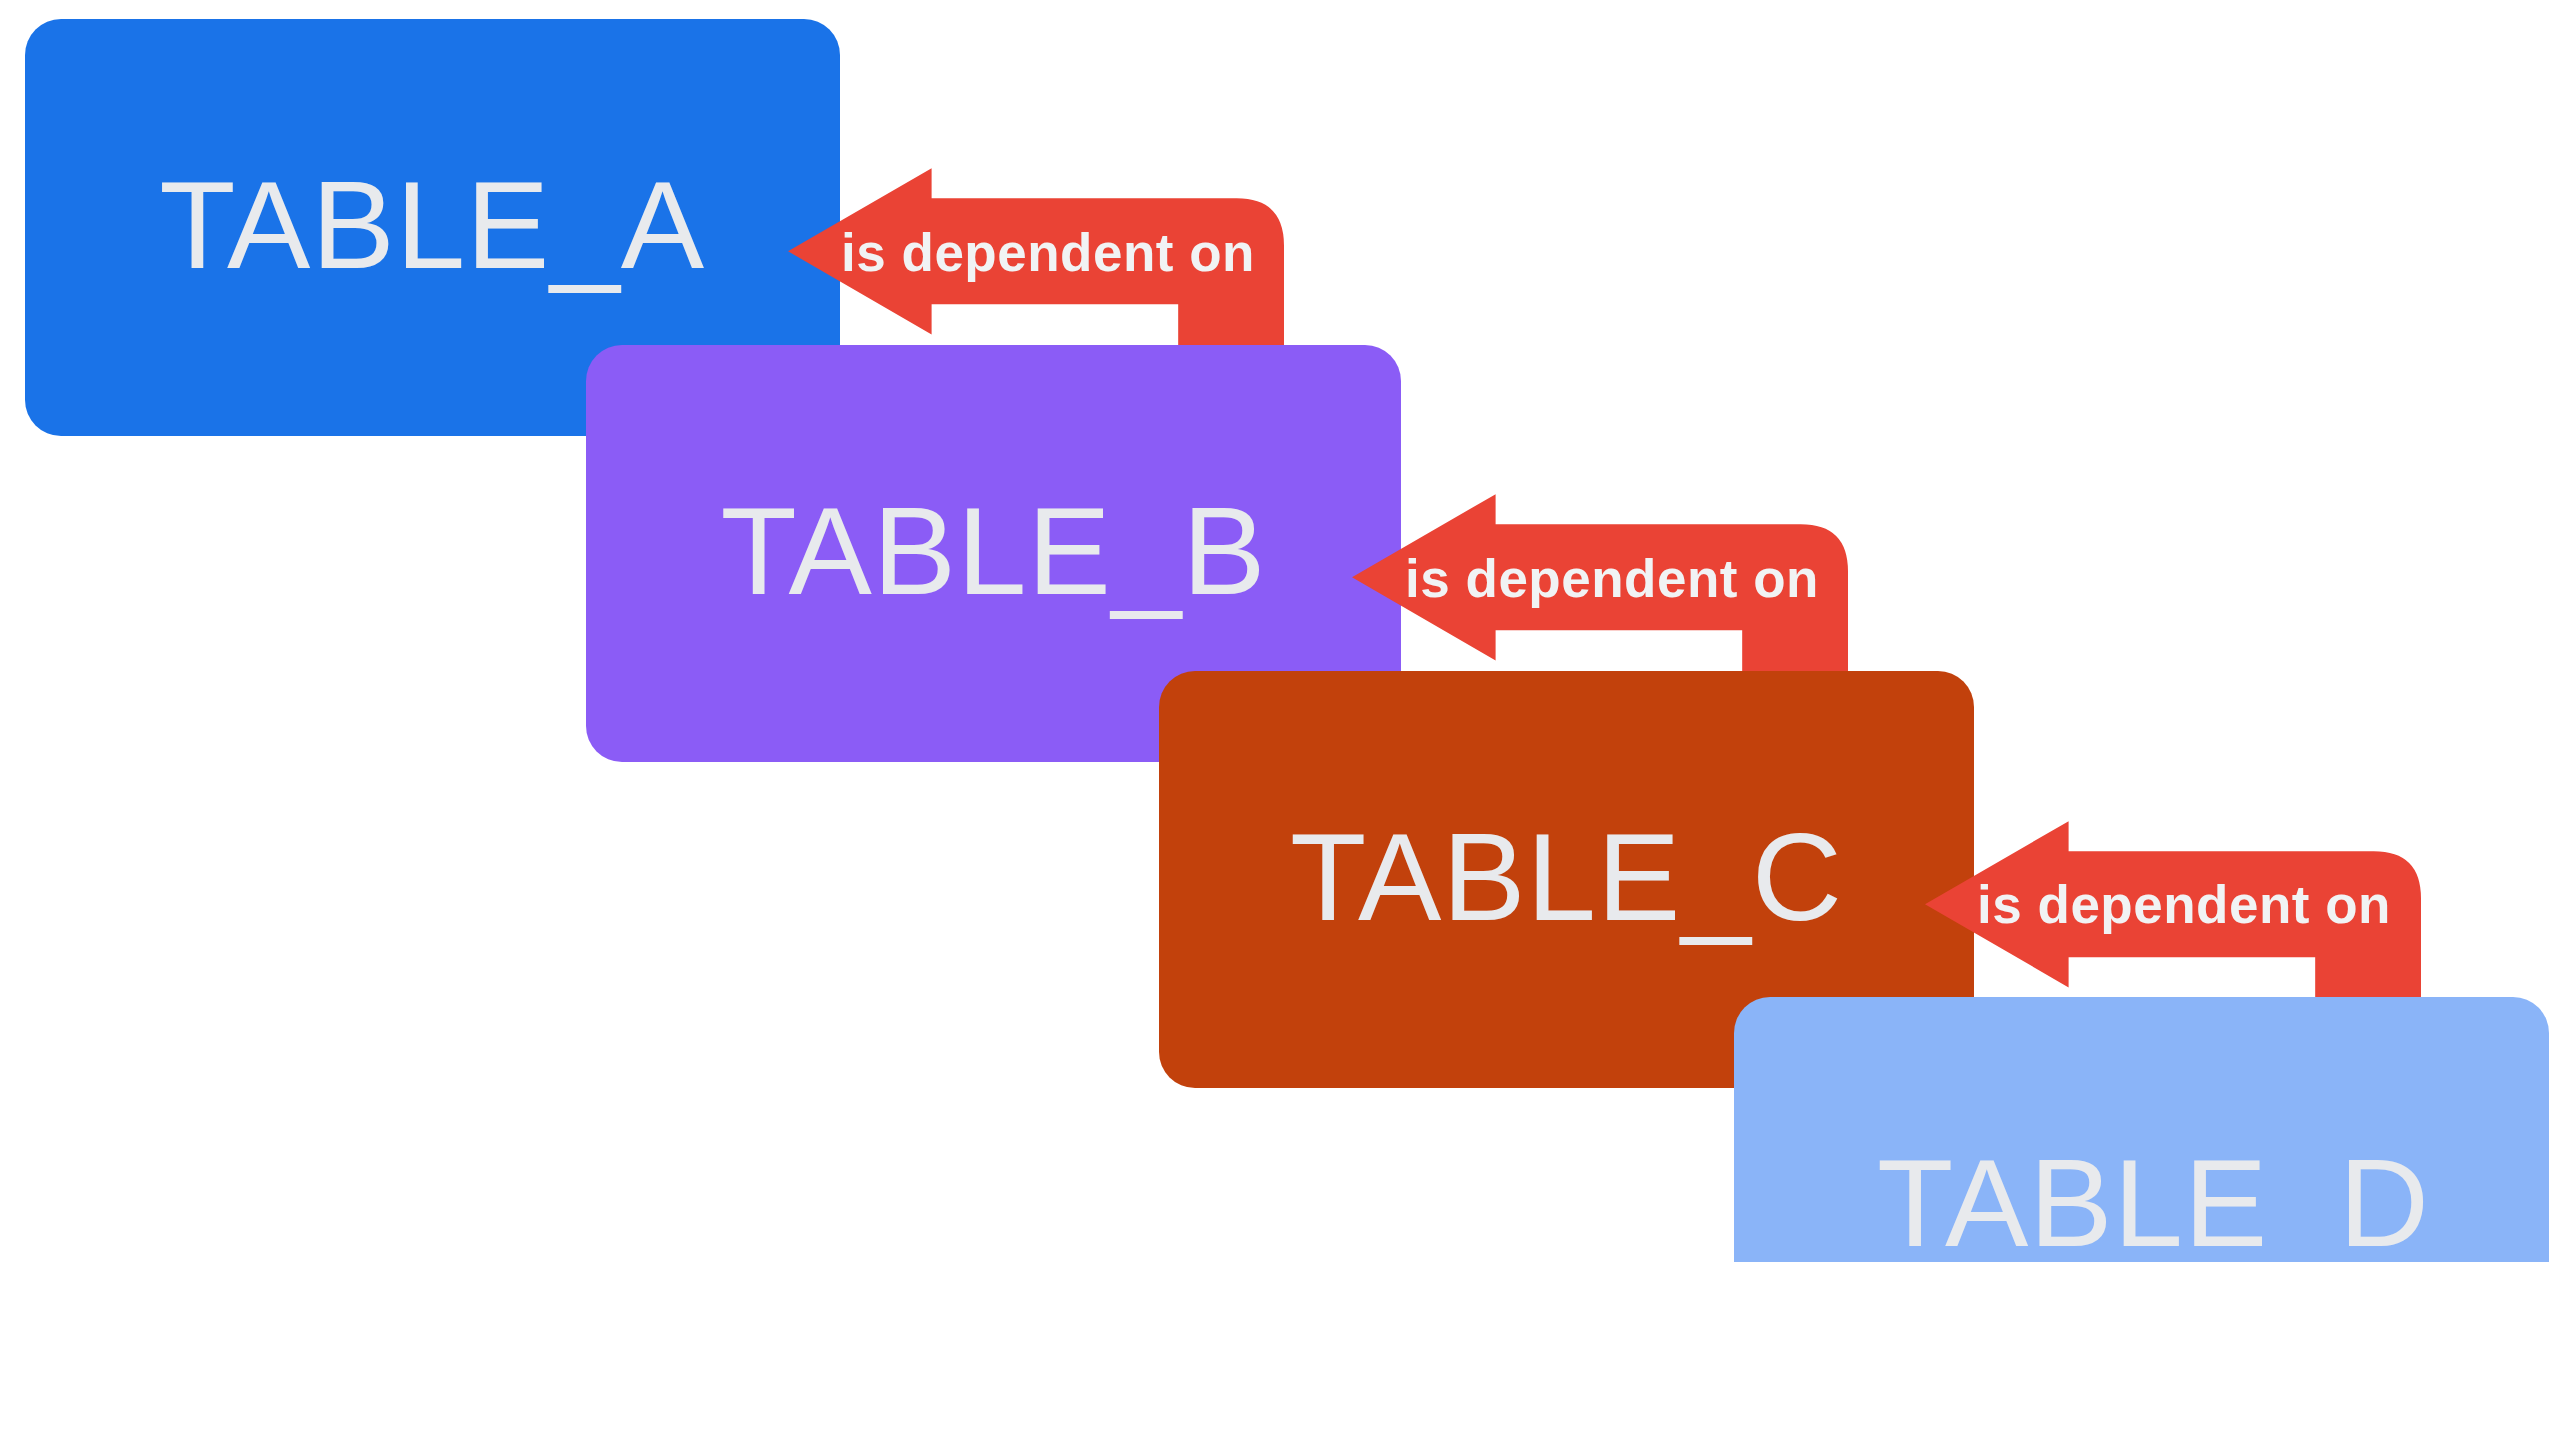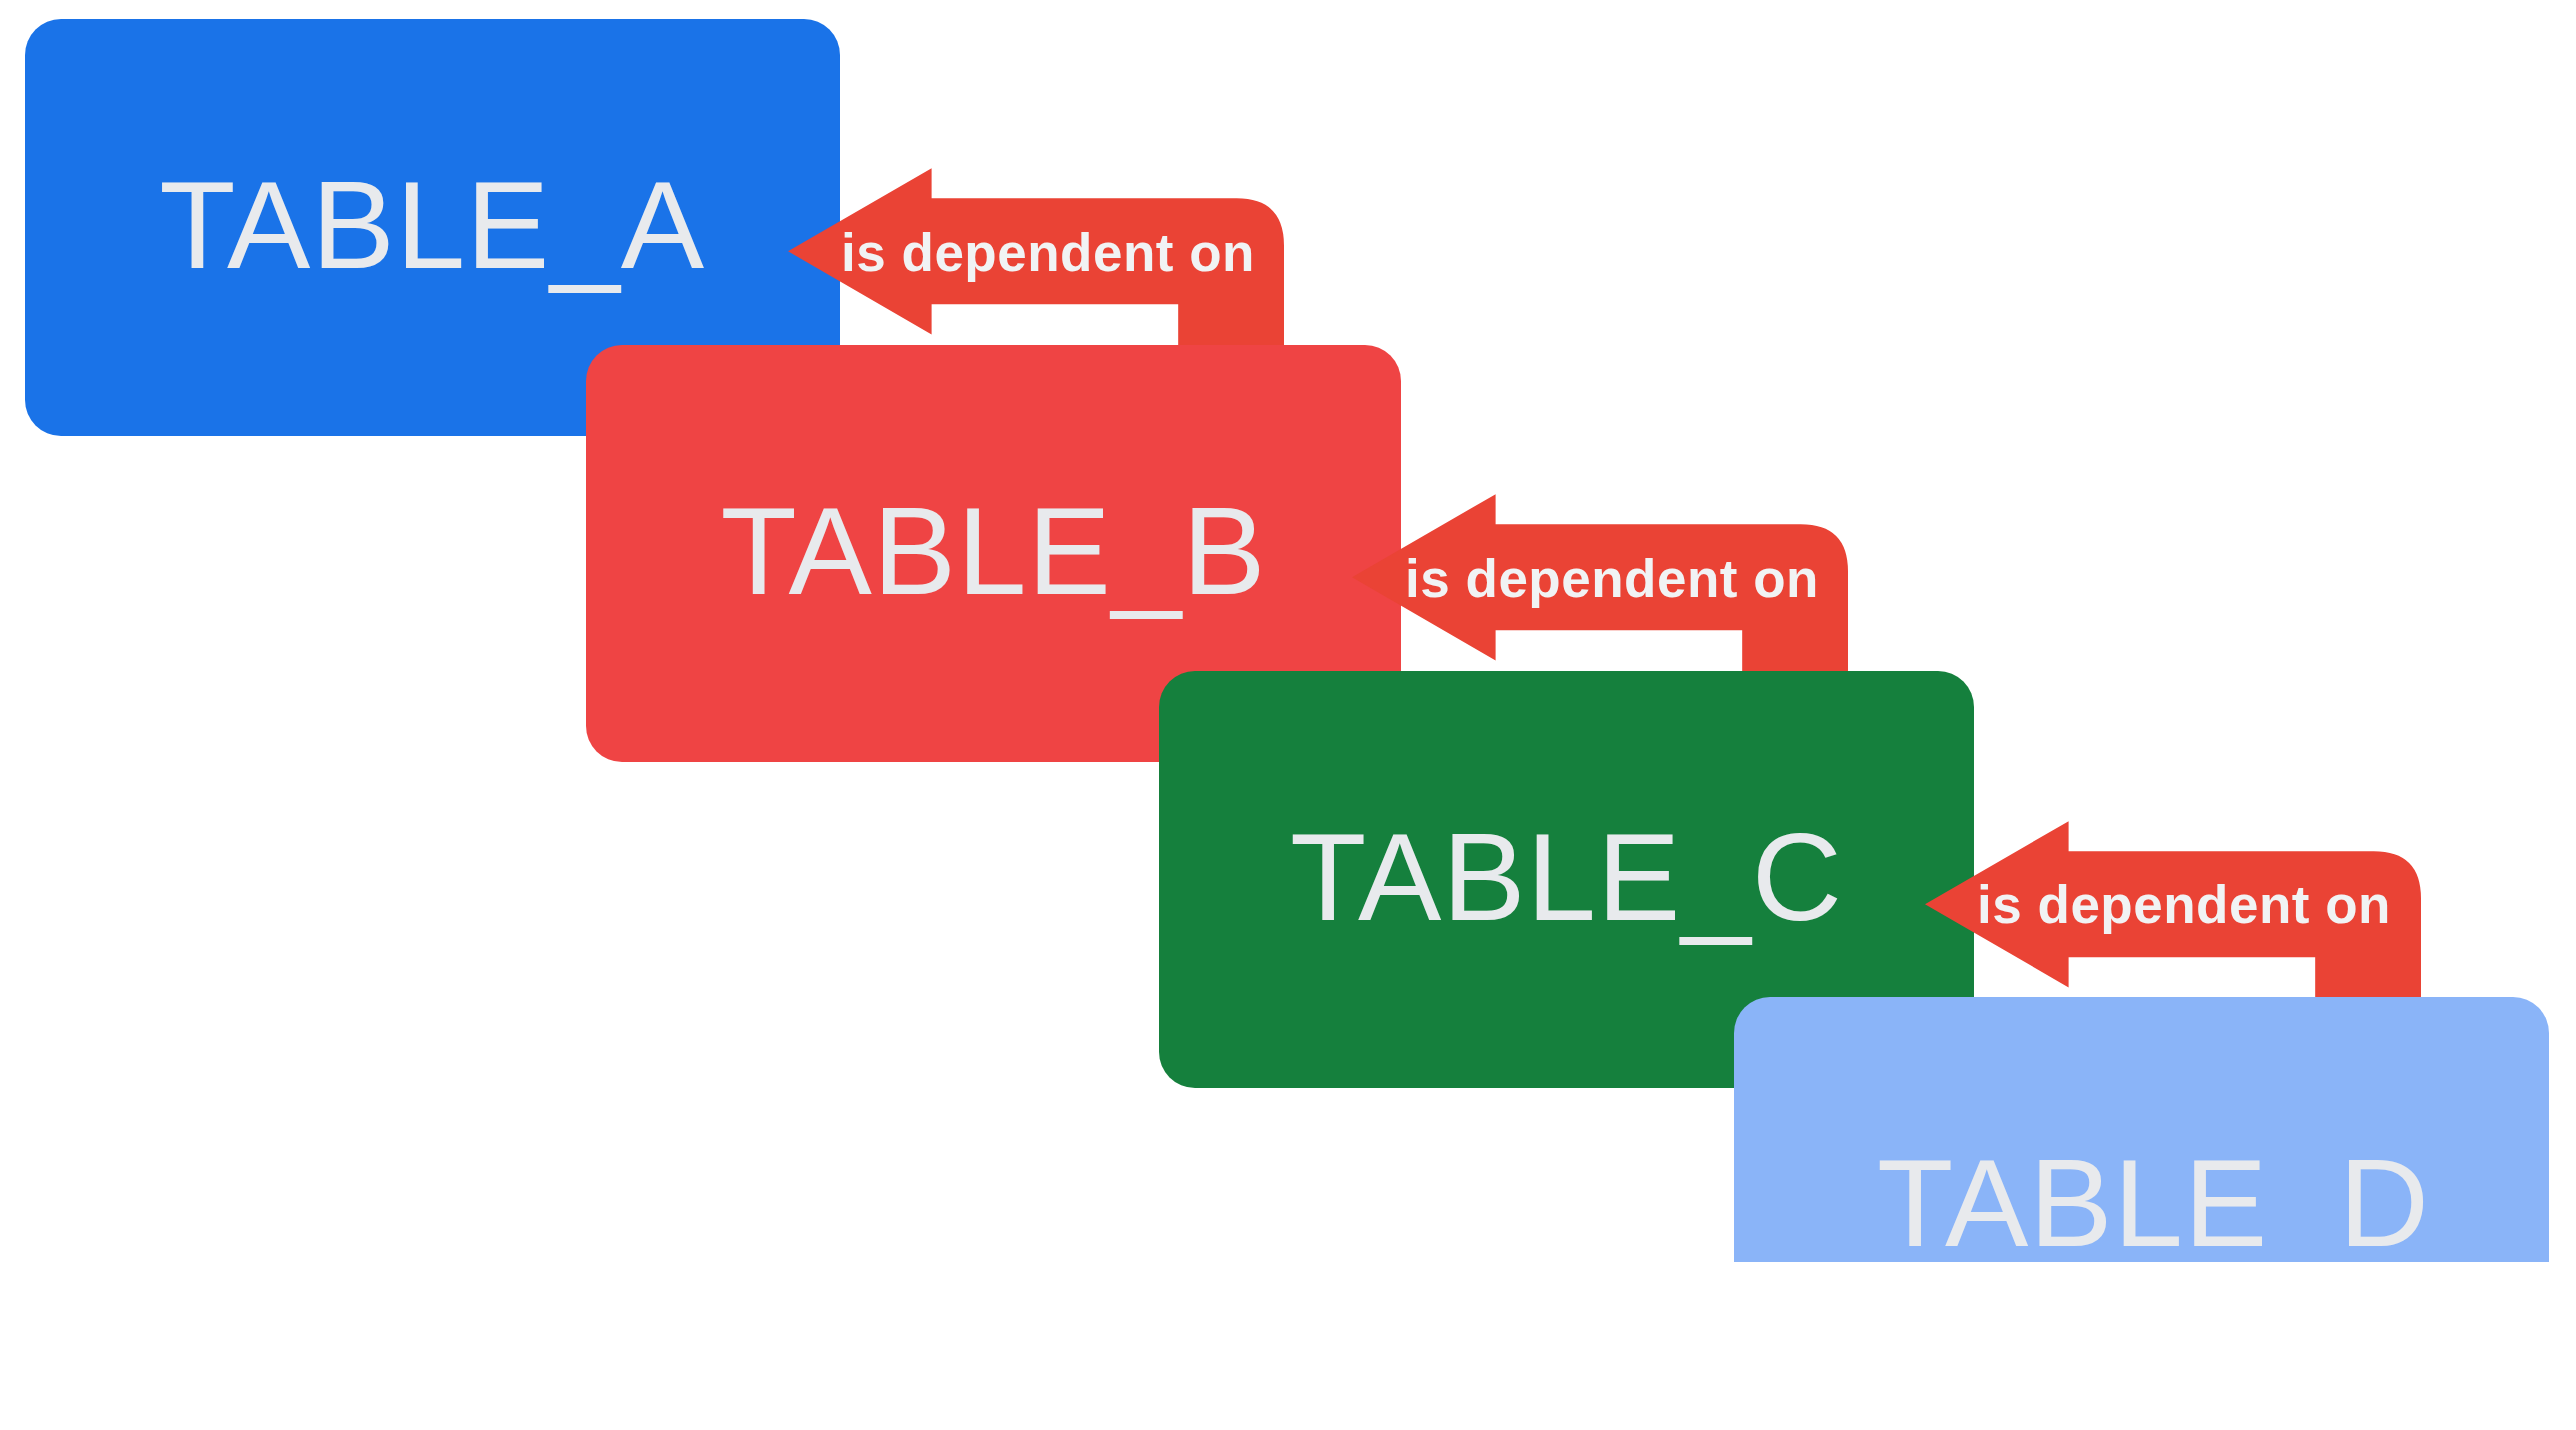--- a/index.html
+++ b/index.html
@@ -47,32 +47,32 @@
     <span class="node-label" style="color: rgb(232, 234, 237);">TABLE_A</span>
   </div>
 
   <div class="dep-arrow arrow-1">
     <svg viewBox="0 0 525 240">
       <path d="M 0 88 L 152 0 L 152 32 L 475 32 Q 525 32 525 82 L 525 240 L 413 240 L 413 144 L 152 144 L 152 176 Z" style="fill: rgb(234, 67, 53);"></path>
     </svg>
   </div>
   <div class="arrow-label label-1" style="color: rgb(241, 243, 244);">is dependent on</div>
 
-  <div class="table-node node-b" style="background: #ef4444;">
+  <div class="table-node node-b" style="background: #8b5cf6;">
     <span class="node-label" style="color: rgb(232, 234, 237);">TABLE_B</span>
   </div>
 
   <div class="dep-arrow arrow-2">
     <svg viewBox="0 0 525 240">
       <path d="M 0 88 L 152 0 L 152 32 L 475 32 Q 525 32 525 82 L 525 240 L 413 240 L 413 144 L 152 144 L 152 176 Z" style="fill: rgb(234, 67, 53);"></path>
     </svg>
   </div>
   <div class="arrow-label label-2" style="color: rgb(241, 243, 244);">is dependent on</div>
 
-  <div class="table-node node-c" style="background: #15803d;">
+  <div class="table-node node-c" style="background: #c2410c;">
     <span class="node-label" style="color: rgb(232, 234, 237);">TABLE_C</span>
   </div>
 
   <div class="dep-arrow arrow-3">
     <svg viewBox="0 0 525 240">
       <path d="M 0 88 L 152 0 L 152 32 L 475 32 Q 525 32 525 82 L 525 240 L 413 240 L 413 144 L 152 144 L 152 176 Z" style="fill: rgb(234, 67, 53);"></path>
     </svg>
   </div>
   <div class="arrow-label label-3" style="color: rgb(241, 243, 244);">is dependent on</div>
 

